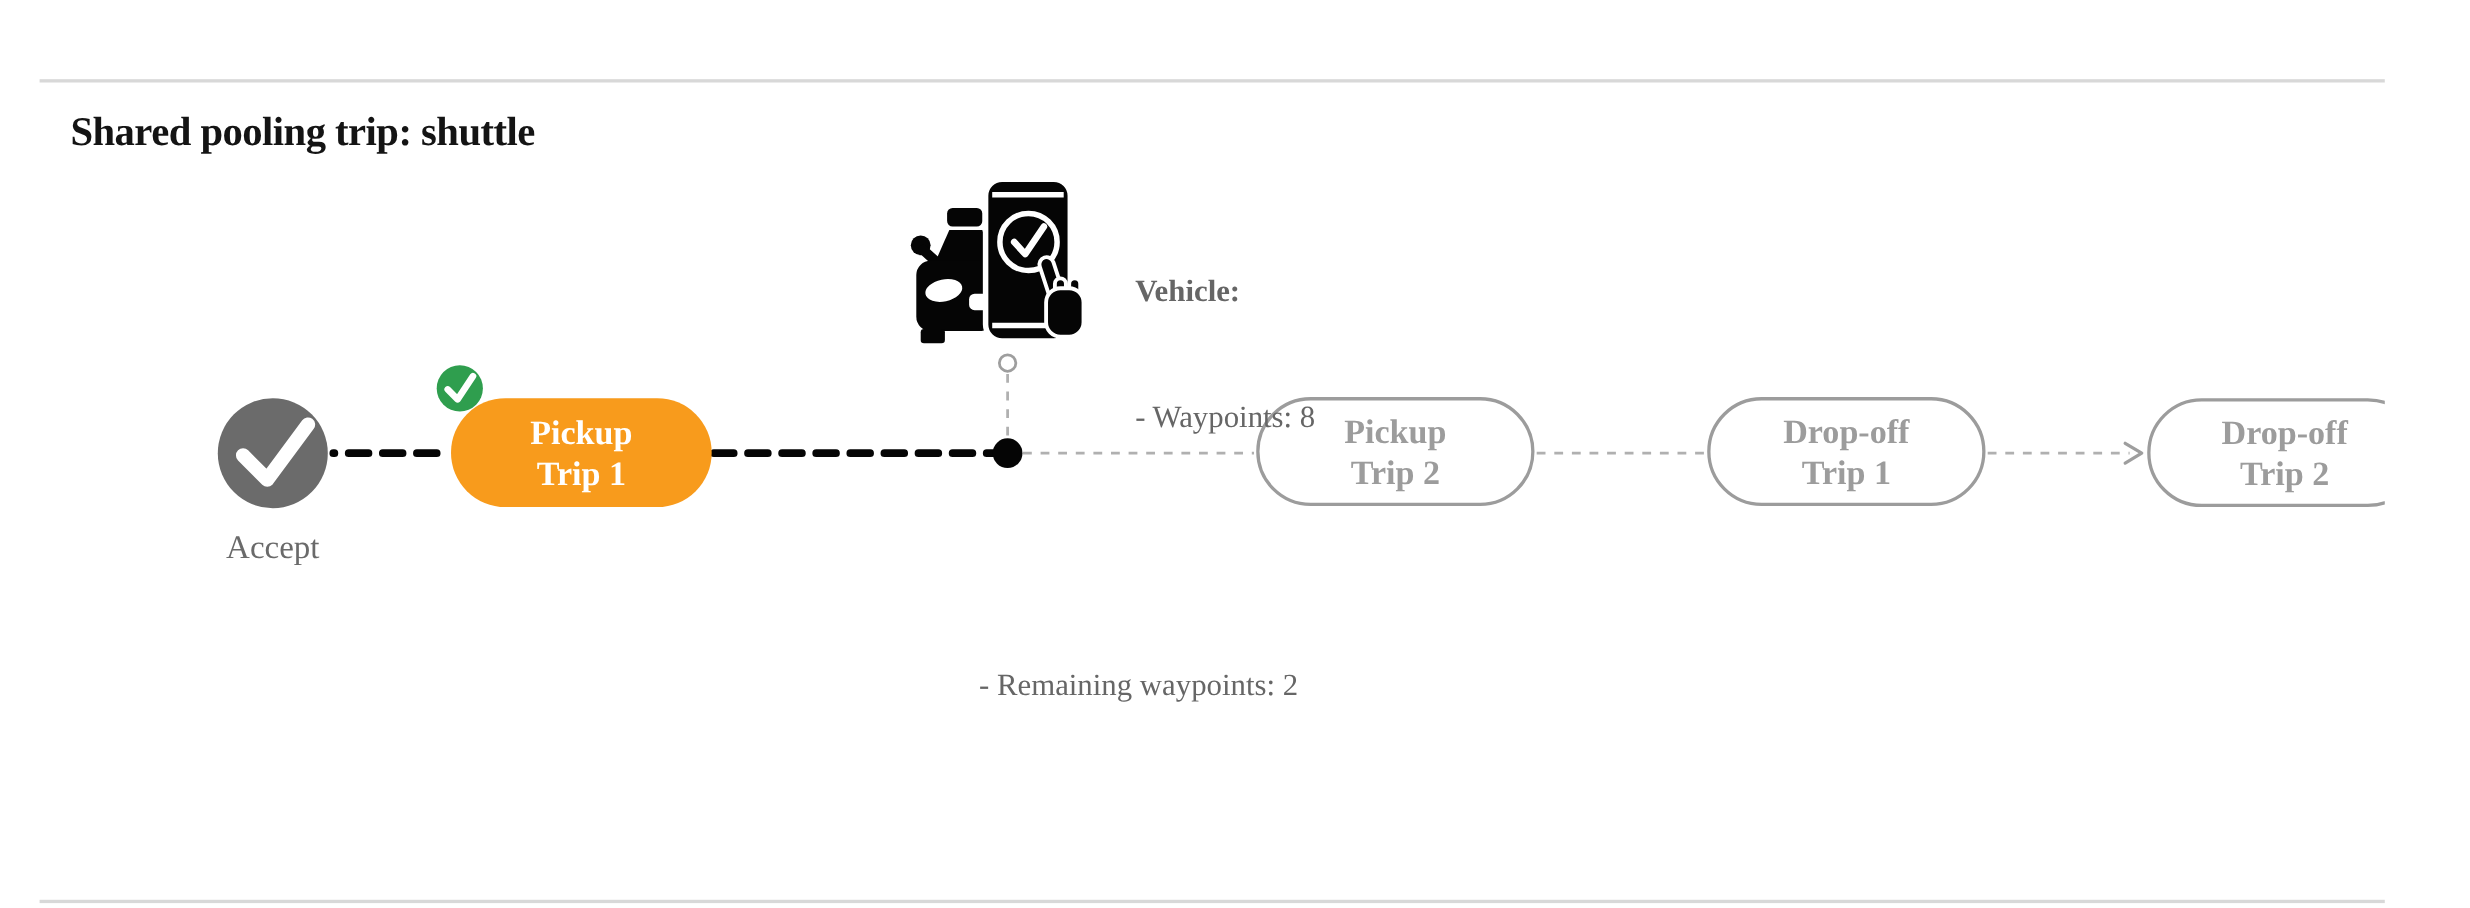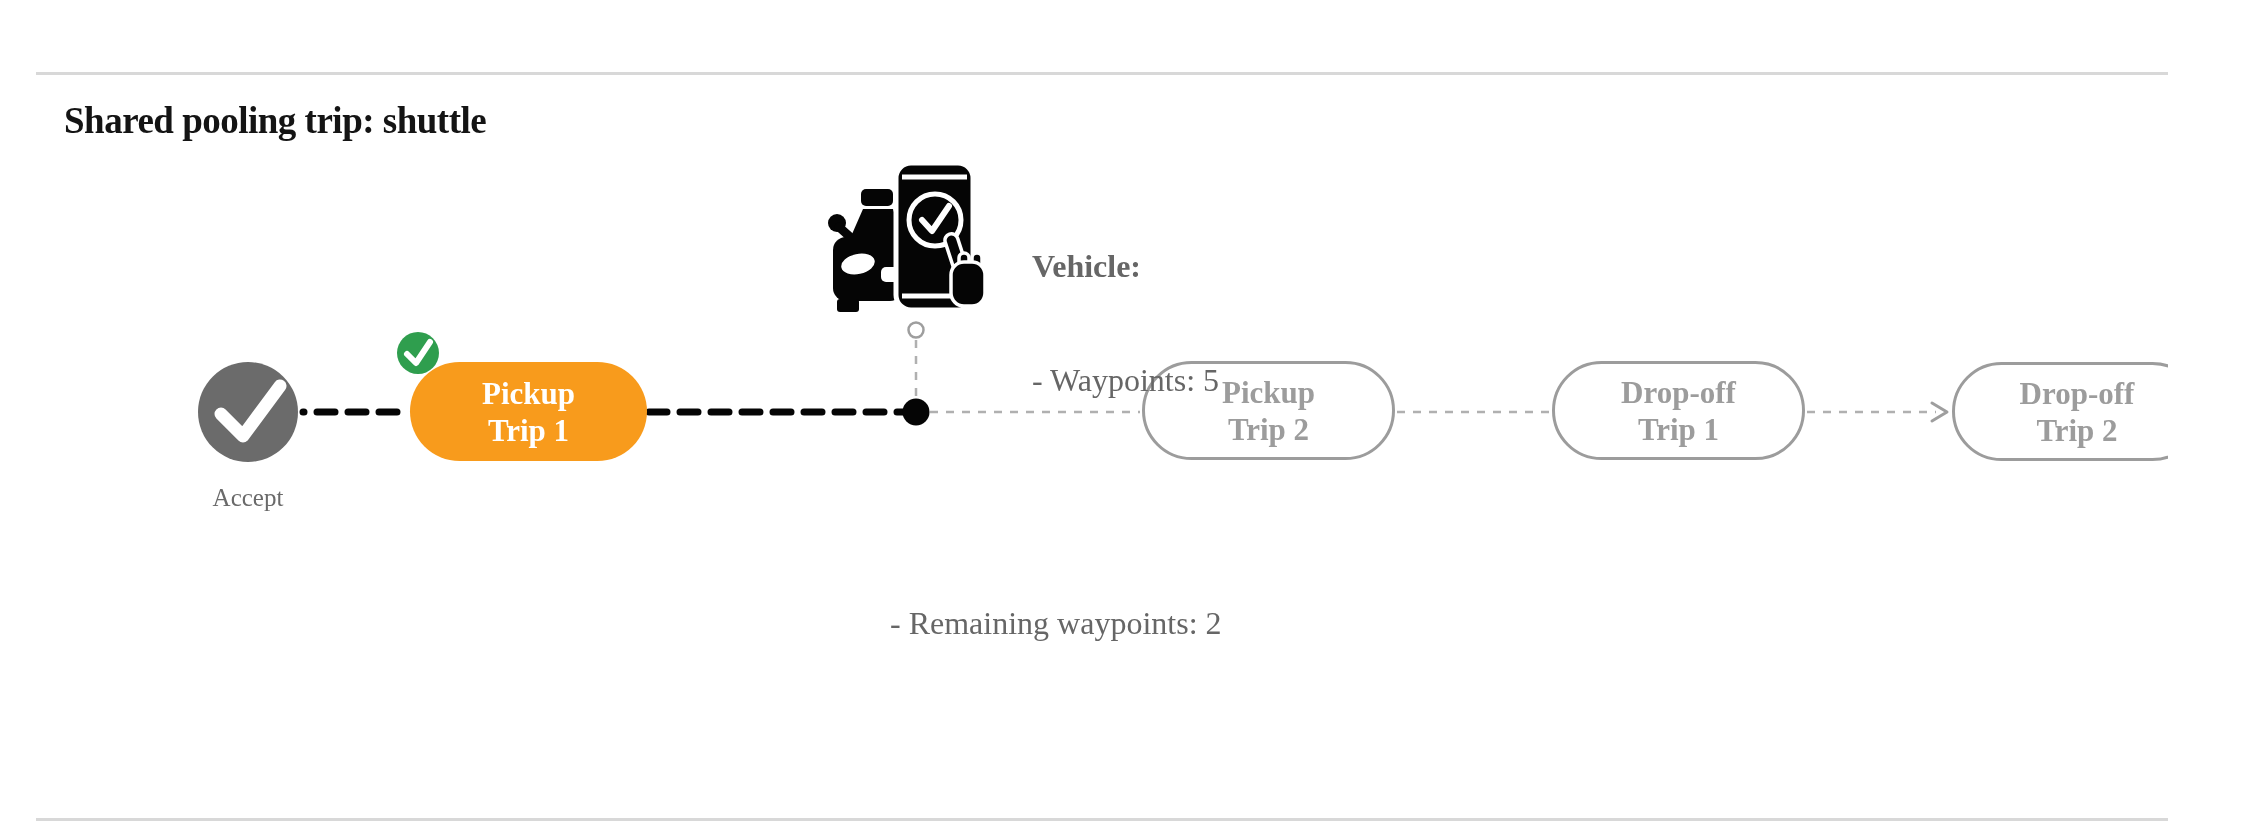--- a/index.html
+++ b/index.html
@@ -57,27 +57,27 @@
     background: #ffffff;
     border: 3px solid #9c9c9c;
     color: #9c9c9c;
   }
   .accept-label {
     position: absolute;
     left: 108px;
     top: 444px;
     width: 280px;
     text-align: center;
-    font-size: 25px;
+    font-size: 30px;
     line-height: 37px;
     color: #6a6a6a;
   }
   .info-block {
     position: absolute;
-    font-size: 32px;
+    font-size: 28px;
     line-height: 37px;
     color: #666666;
     white-space: pre-wrap;
   }
   .info-block .bold { font-weight: 700; }
   .vehicle-info { left: 1032px; top: 136px; line-height: 38px; }
   .trip-info { left: 890px; top: 496px; }
 </style>
 </head>
 <body>
@@ -160,21 +160,21 @@
     <span>Drop-off</span>
     <span>Trip 2</span>
   </div>
 
   <div class="accept-label">
     <div>Accept</div>
   </div>
 
   <div class="info-block vehicle-info">
     <div class="bold">Vehicle:</div>
-    <div>- Waypoints: 5</div>
+    <div>- Waypoints: 8</div>
   </div>
 
   <div class="info-block trip-info">
     <div>- Remaining waypoints: 2</div>
     
     
     
   </div>
 
   <div class="divider bottom"></div>

